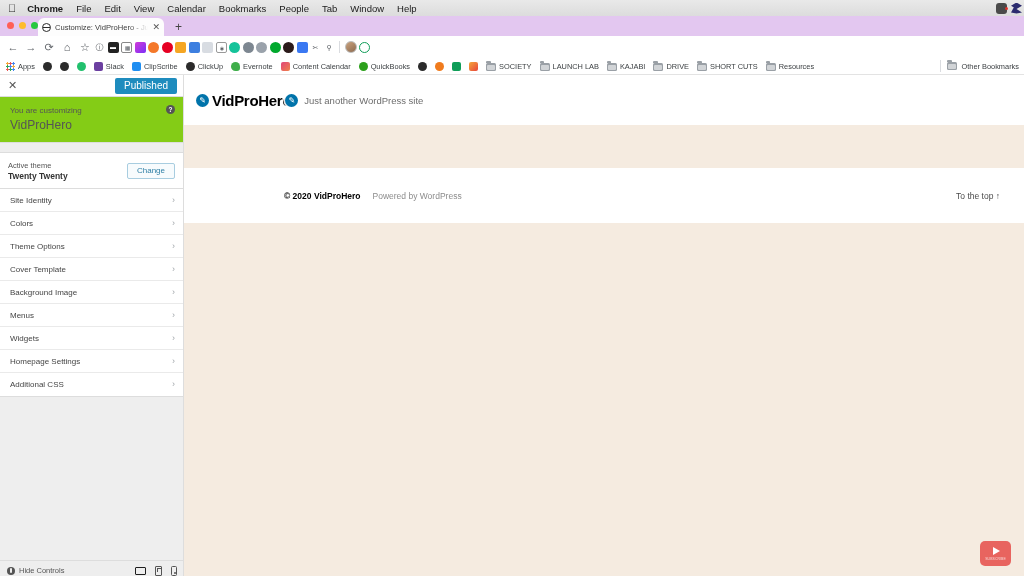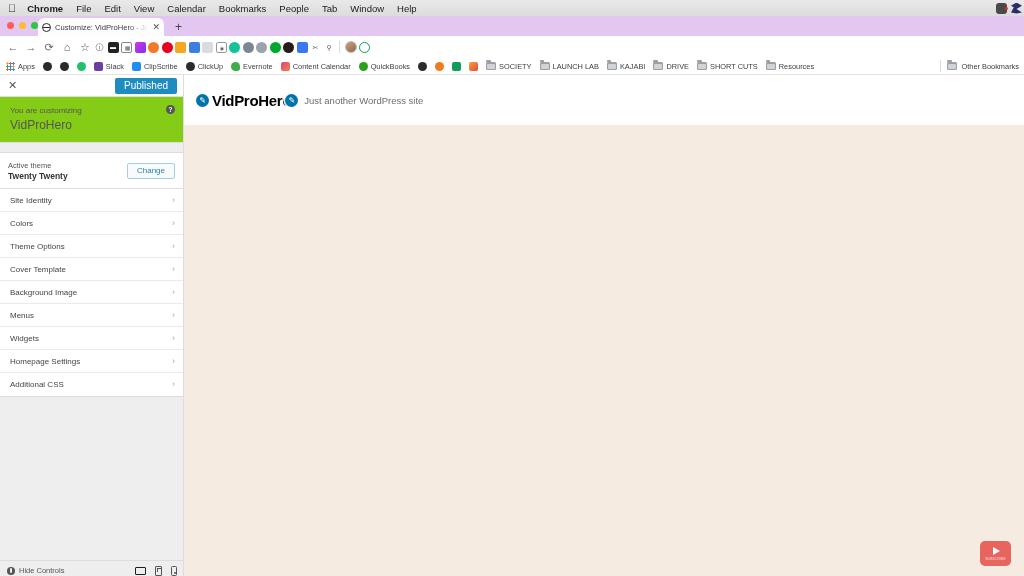--- a/index.html
+++ b/index.html
@@ -105,21 +105,21 @@
                 border: 1px solid #bbb; }
 
   
   .bookmarks {
     height: 17px; background: #fff;
     display: flex; align-items: center;
     padding: 0 6px; gap: 0;
     border-bottom: 1px solid #e3e3e3;
     font-size: 7.4px; color: #3c4043; position: relative;
   }
-  .bm { display: flex; align-items: flex-start; gap: 3px; margin-right: 8px;
+  .bm { display: flex; align-items: flex-end; gap: 3px; margin-right: 8px;
         white-space: nowrap; cursor: pointer; }
   .bm .bico { width: 9px; height: 9px; border-radius: 2px; flex: 0 0 auto;
               display: inline-block; }
   .bm .bico.circ { border-radius: 50%; }
   .folder-ico {
     width: 10px; height: 8px; background: #9aa0a6;
     border-radius: 1.5px; position: relative; flex: 0 0 auto;
   }
   .folder-ico::before {
     content:""; position:absolute; top:-2px; left:0;
@@ -567,20 +567,25 @@
         <span class="edit-pencil"></span>
         <span class="brand-name">VidProHero</span>
         <span class="edit-pencil" style="margin-left:-6px;"></span>
         <span class="tagline">Just another WordPress site</span>
       </span>
 
     </div>
 
     <div class="hero-band"></div>
 
+    <div class="site-footer">
+      <span class="copyright">© 2020 VidProHero</span>
+      <a class="powered">Powered by WordPress</a>
+      <a class="to-top">To the top ↑</a>
+    </div>
 
     <div class="below-fold"></div>
 
     <div class="yt-badge">
       <span class="play"></span>
       <span class="ytlabel">SUBSCRIBE</span>
     </div>
   </div>
 </div>
 

